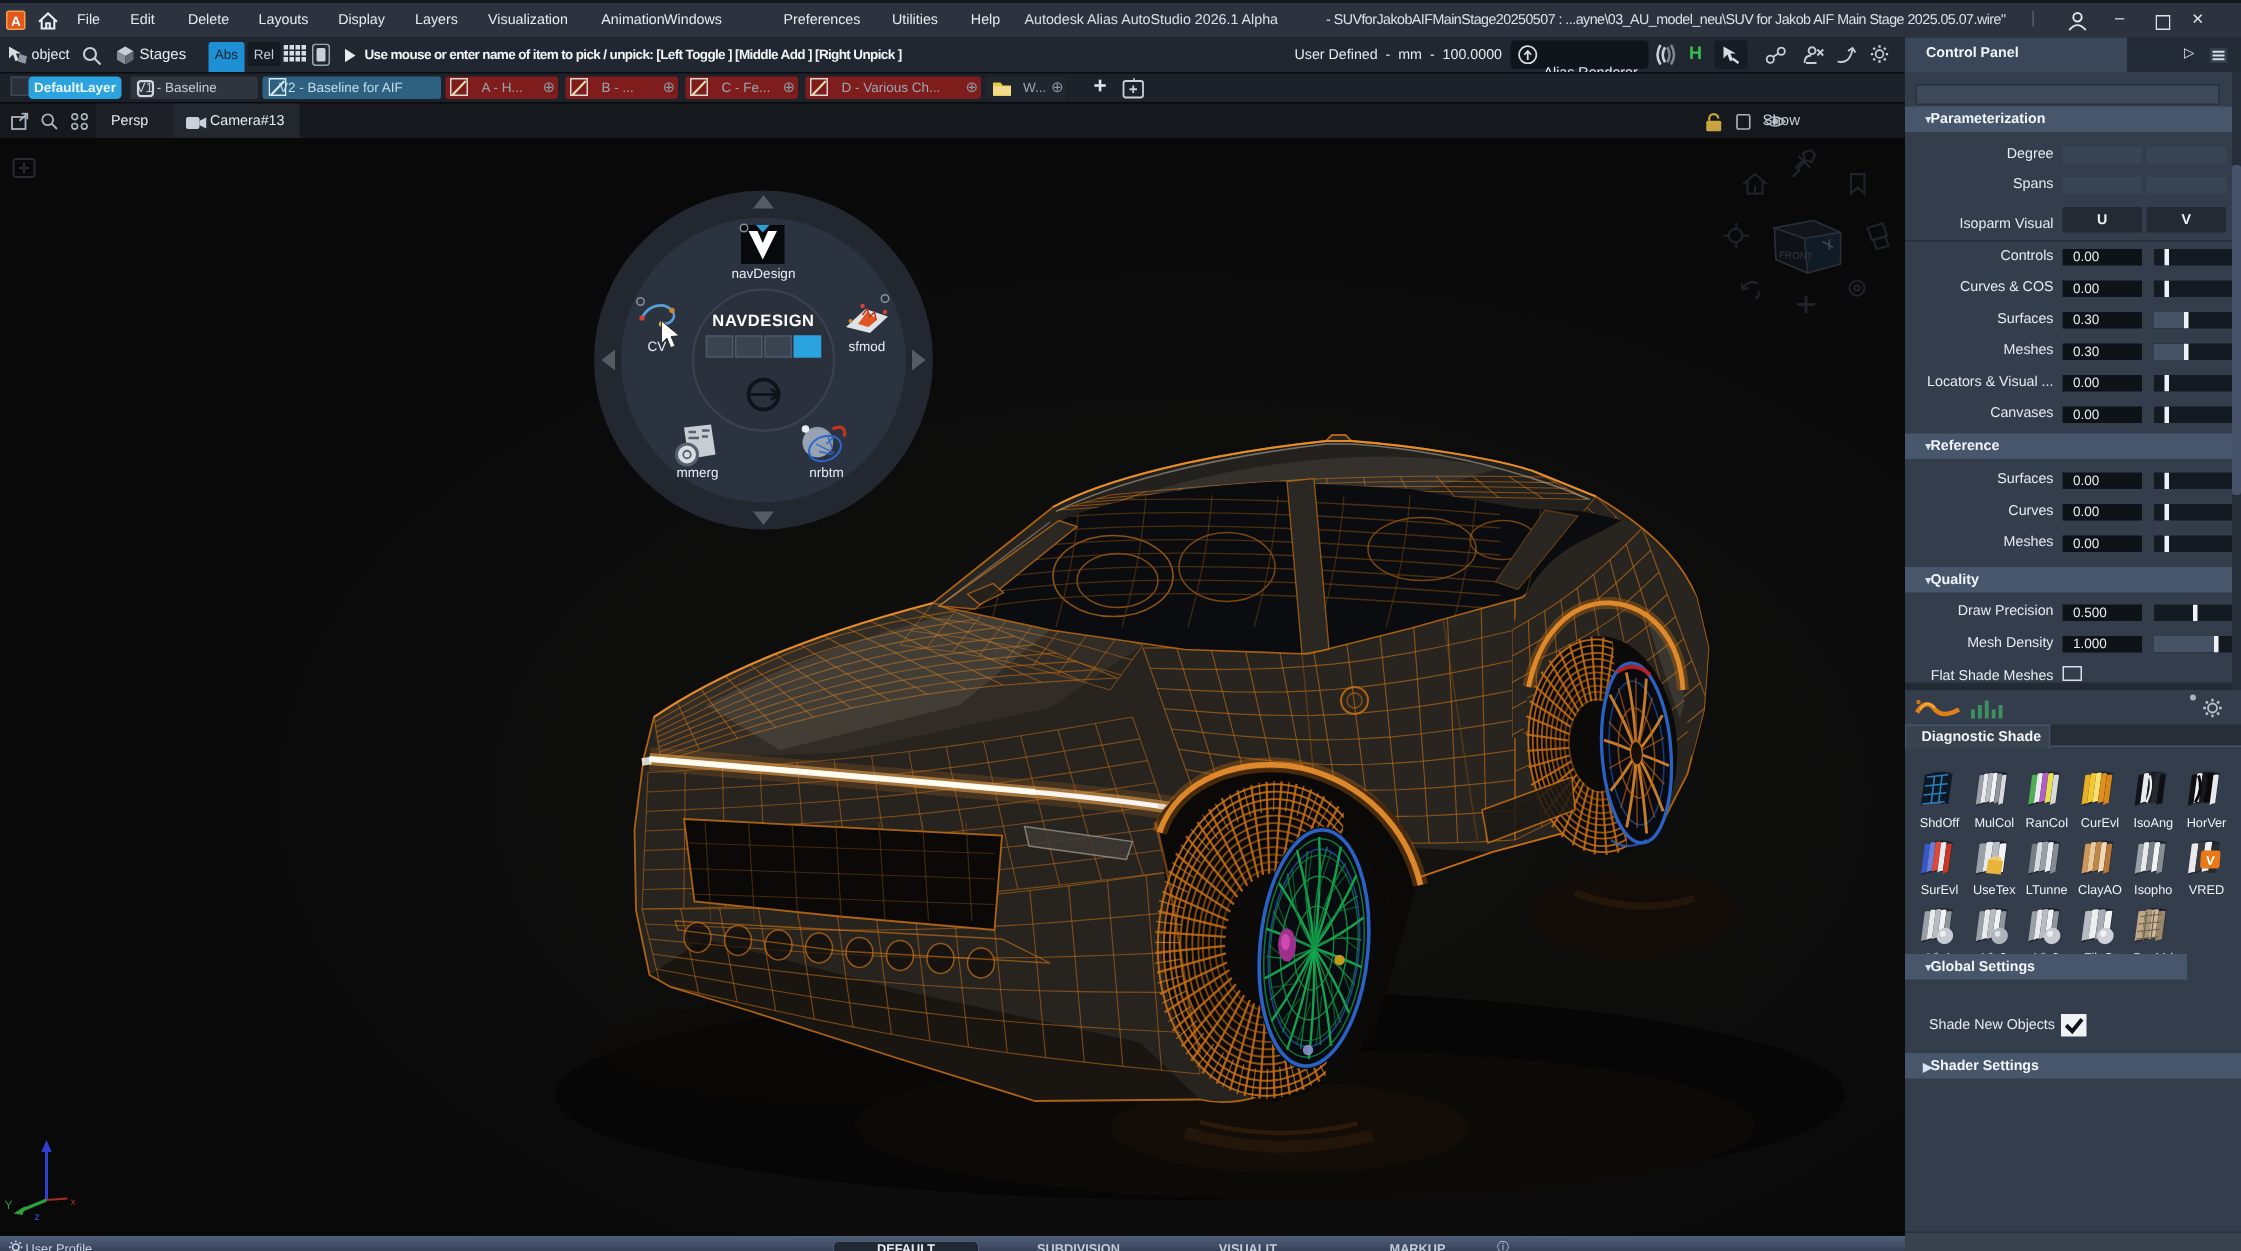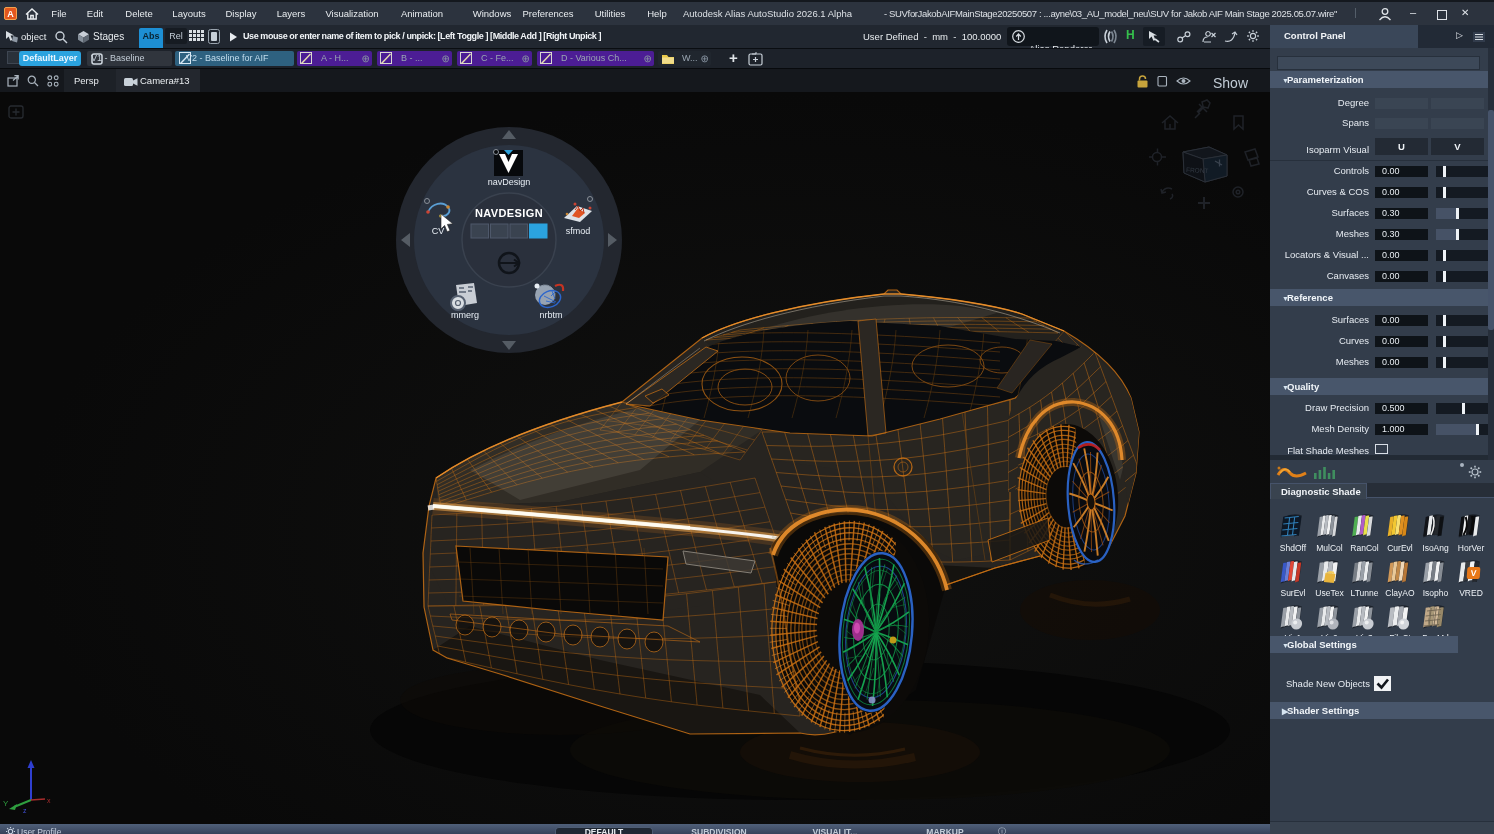--- a/index.html
+++ b/index.html
@@ -6,21 +6,21 @@
 #root{position:relative;width:1494px;height:834px}
 .bar1{position:absolute;left:0;top:0;width:1494px;height:25px;background:#2c333e;border-top:2px solid #14181e}
 .menu{position:absolute;top:6px;transform:translateX(-50%);color:#e8ecef;font-size:9.5px}
 .title{position:absolute;top:6px;color:#dce0e5;font-size:9.5px;white-space:nowrap}
 .bar2{position:absolute;left:0;top:25px;width:1270px;height:23px;background:#212730}
 .bar3{position:absolute;left:0;top:48px;width:1270px;height:20px;background:#1d222a;border-top:1px solid #0a0d11}
 .bar4{position:absolute;left:0;top:68px;width:1270px;height:24px;background:#15181d;border-top:1px solid #080a0d}
 .ltab{position:absolute;top:2px;height:15px;background:#20262e;color:#c2ccd6;font-size:9px;
   line-height:15px;padding-left:4px;border-radius:2px;white-space:nowrap;overflow:hidden}
 .ltab-box{position:absolute;top:2px;height:13px;background:#2a313a;border:1px solid #3e4652}
-.ltab.dim{color:#9aa6b2;background:#4c1d95}
+.ltab.dim{color:#9aa6b2;background:#7f1d1d}
 .oplus{position:absolute;right:2px;top:0px;color:#8894a2;font-size:10px}
 .viewport{position:absolute;left:0;top:92px;width:1270px;height:732px;background:#0a0a0b;overflow:hidden}
 .bbar{position:absolute;left:0;top:824px;width:1270px;height:10px;background:linear-gradient(#50607a,#37425a)}
 .btab{position:absolute;top:3px;color:#c2ccd8;font-size:8.5px;font-weight:bold;transform:translateX(-50%)}
 .panel{position:absolute;left:1270px;top:25px;width:224px;height:809px;background:#333d4b}
 .phead{position:absolute;left:0;width:218px;height:17px;background:#48566b;color:#f2f6fa;
   font-size:9.5px;font-weight:bold;line-height:17px;padding-left:17px}
 .phead .arr{position:absolute;left:12px;font-size:7px;top:1px;color:#d6e4f0}
 .plabel{position:absolute;left:0;width:99px;text-align:right;color:#e6ebf1;font-size:9.5px;height:14px;line-height:14px;white-space:nowrap;overflow:hidden}
 .pbox{position:absolute;width:53px;height:11px;background:#0e1318;color:#e8edf2;font-size:9px;line-height:11px;padding-left:7px}
@@ -39,21 +39,21 @@
         <path d="M1,7.5 L7,2 L13,7.5 M2.8,6.5 L2.8,12 L11.2,12 L11.2,6.5 M5.8,12 L5.8,8.5 L8.2,8.5 L8.2,12" stroke="#e8ecef" stroke-width="1.4" fill="none"></path>
       </svg>
  <span class="menu" style="left:59px">File</span>
       <span class="menu" style="left:95px">Edit</span>
       <span class="menu" style="left:139px">Delete</span>
       <span class="menu" style="left:189px">Layouts</span>
       <span class="menu" style="left:241px">Display</span>
       <span class="menu" style="left:291px">Layers</span>
       <span class="menu" style="left:352px">Visualization</span>
       <span class="menu" style="left:422px">Animation</span>
-      <span class="menu" style="left:492px">Windows</span>
+      <span class="menu" style="left:462px">Windows</span>
       <span class="menu" style="left:548px">Preferences</span>
       <span class="menu" style="left:610px">Utilities</span>
       <span class="menu" style="left:657px">Help</span>
  <span class="title" style="left:683px">Autodesk Alias AutoStudio 2026.1 Alpha</span>
  <span class="title" style="left:884px;letter-spacing:-0.35px">- SUVforJakobAIFMainStage20250507 : ...ayne\03_AU_model_neu\SUV for Jakob AIF Main Stage 2025.05.07.wire"</span>
  <span style="position:absolute;left:1354px;top:4px;color:#5a6470;font-size:11px">|</span>
  <svg style="position:absolute;left:1378px;top:5px" width="14" height="14">
         <circle cx="7" cy="4.5" r="2.8" stroke="#dfe3e8" fill="none" stroke-width="1.3"></circle>
         <path d="M1.5,13 q5.5,-6.5 11,0" stroke="#dfe3e8" fill="none" stroke-width="1.3"></path>
       </svg>
@@ -73,21 +73,21 @@
  <svg class="icn" style="left:55px;top:6px" width="13" height="13">
         <circle cx="5" cy="5" r="4" stroke="#c8d0d8" fill="none" stroke-width="1.4"></circle>
         <path d="M8,8 l4,4" stroke="#c8d0d8" stroke-width="1.4"></path>
       </svg>
  <svg class="icn" style="left:77px;top:5px" width="13" height="14">
         <path d="M6.5,1 L12,4.2 L6.5,7.4 L1,4.2 Z" fill="#c8ced6"></path>
         <path d="M1,4.2 L1,9.8 L6.5,13 L6.5,7.4 Z" fill="#858f9a"></path>
         <path d="M12,4.2 L12,9.8 L6.5,13 L6.5,7.4 Z" fill="#5f6873"></path>
       </svg>
  <span style="position:absolute;left:93px;top:6px;color:#e8ecef;font-size:10px">Stages</span>
- <div style="position:absolute;left:139px;top:3px;width:24px;height:32px;background:#1d8fd4;border-radius:2px;color:#0a2433;font-size:9px;font-weight:bold;text-align:center;line-height:16px">Abs</div>
+ <div style="position:absolute;left:139px;top:3px;width:24px;height:32px;background:#1d8fd4;border-radius:2px;color:#0a2433;font-size:9px;font-weight:normal;text-align:center;line-height:16px">Abs</div>
  <div style="position:absolute;left:165px;top:3px;width:22px;height:16px;background:#161b22;border-radius:2px;color:#c2ccd6;font-size:9px;text-align:center;line-height:16px">Rel</div>
  <svg class="icn" style="left:189px;top:5px" width="17" height="13">
         <rect x="0" y="0" width="3" height="3" fill="#d8dde2"></rect>
         <rect x="4" y="0" width="3" height="3" fill="#d8dde2"></rect>
         <rect x="8" y="0" width="3" height="3" fill="#d8dde2"></rect>
         <rect x="12" y="0" width="3" height="3" fill="#d8dde2"></rect>
         <rect x="0" y="4" width="3" height="3" fill="#d8dde2"></rect>
         <rect x="4" y="4" width="3" height="3" fill="#d8dde2"></rect>
         <rect x="8" y="4" width="3" height="3" fill="#d8dde2"></rect>
         <rect x="12" y="4" width="3" height="3" fill="#d8dde2"></rect>
@@ -212,21 +212,21 @@
         <rect x="1.5" y="5.5" width="10" height="7" rx="1" fill="#c8a43c"></rect>
         <path d="M3.5,5.5 L3.5,4 a3,3 0 0,1 6,0" stroke="#c8a43c" stroke-width="1.5" fill="none"></path>
       </svg>
  <svg class="icn" style="left:1157px;top:6px" width="11" height="12">
         <rect x="1" y="1.5" width="8.5" height="9.5" rx="1" stroke="#aab4be" fill="none" stroke-width="1.1"></rect>
       </svg>
  <svg class="icn" style="left:1176px;top:7px" width="15" height="10">
         <path d="M1,5 Q7.5,-1 14,5 Q7.5,11 1,5 Z" stroke="#aab4be" fill="none" stroke-width="1.1"></path>
         <circle cx="7.5" cy="5" r="2" fill="#aab4be"></circle>
       </svg>
- <span style="position:absolute;left:1213px;top:6px;color:#c2ccd6;font-size:14px">Show</span>
+ <span style="position:absolute;left:1175px;top:6px;color:#c2ccd6;font-size:10px">Show</span>
 </div>
 
 <div class="viewport">
 <svg width="1270" height="732" viewBox="0 92 1270 732">
 <defs>
 <radialGradient id="bgglow" cx="0.62" cy="0.6" r="0.6">
  <stop offset="0" stop-color="#111110"></stop>
             <stop offset="1" stop-color="#090909"></stop>
 </radialGradient>
 </defs>

